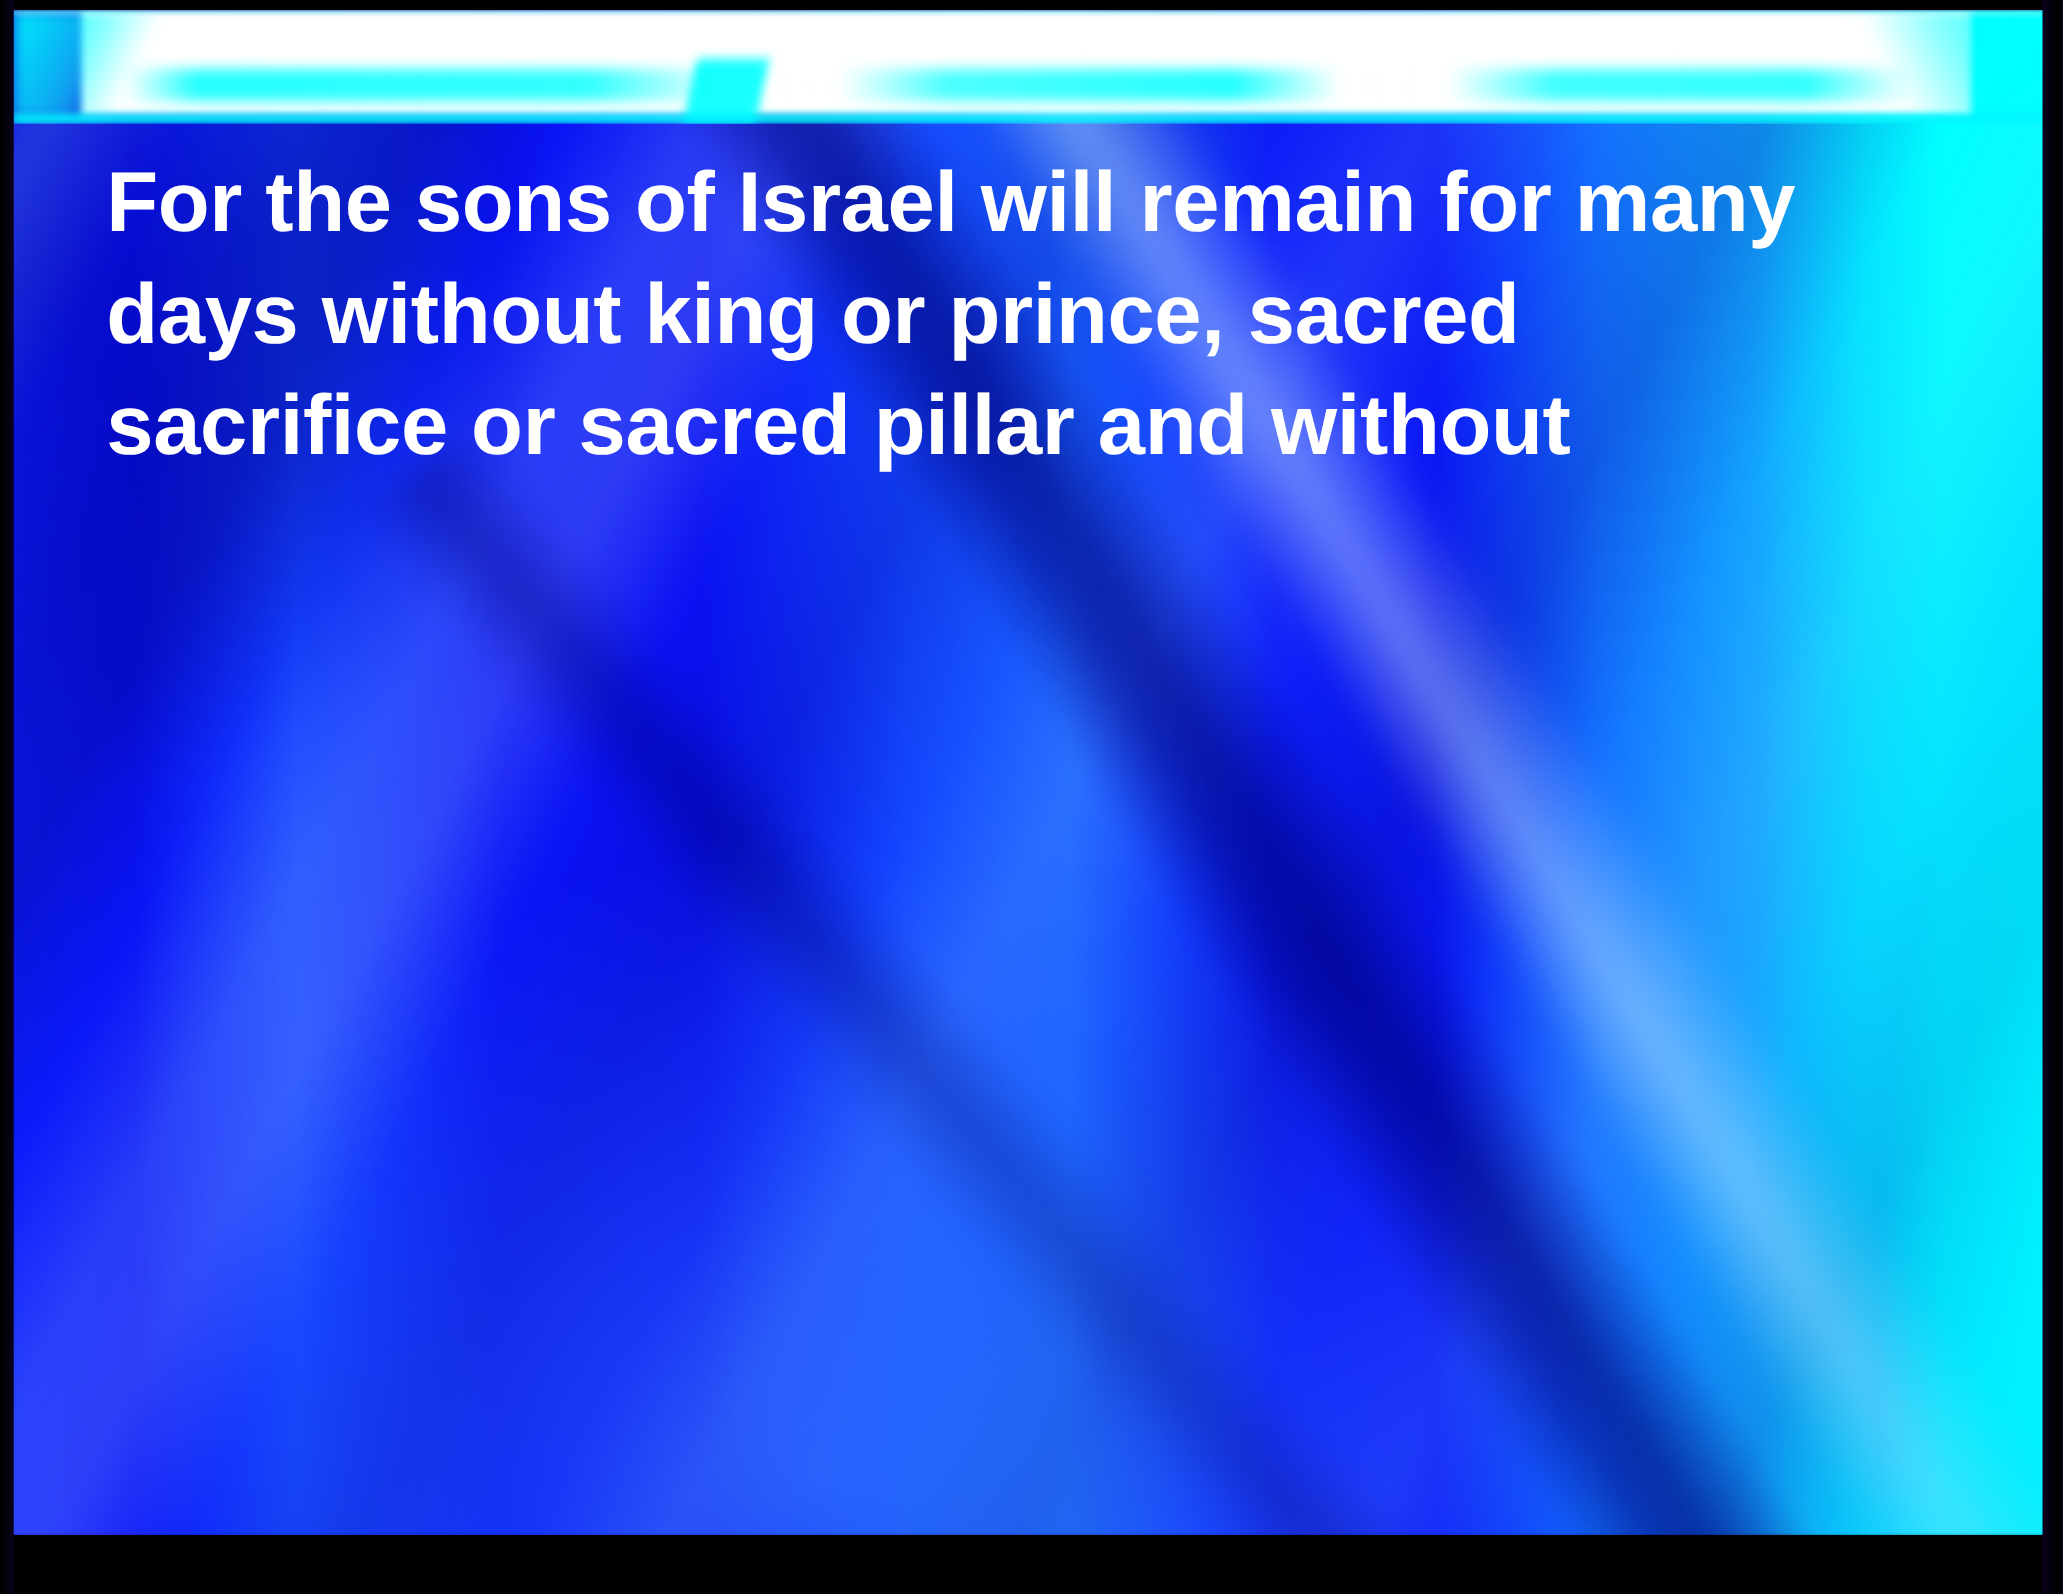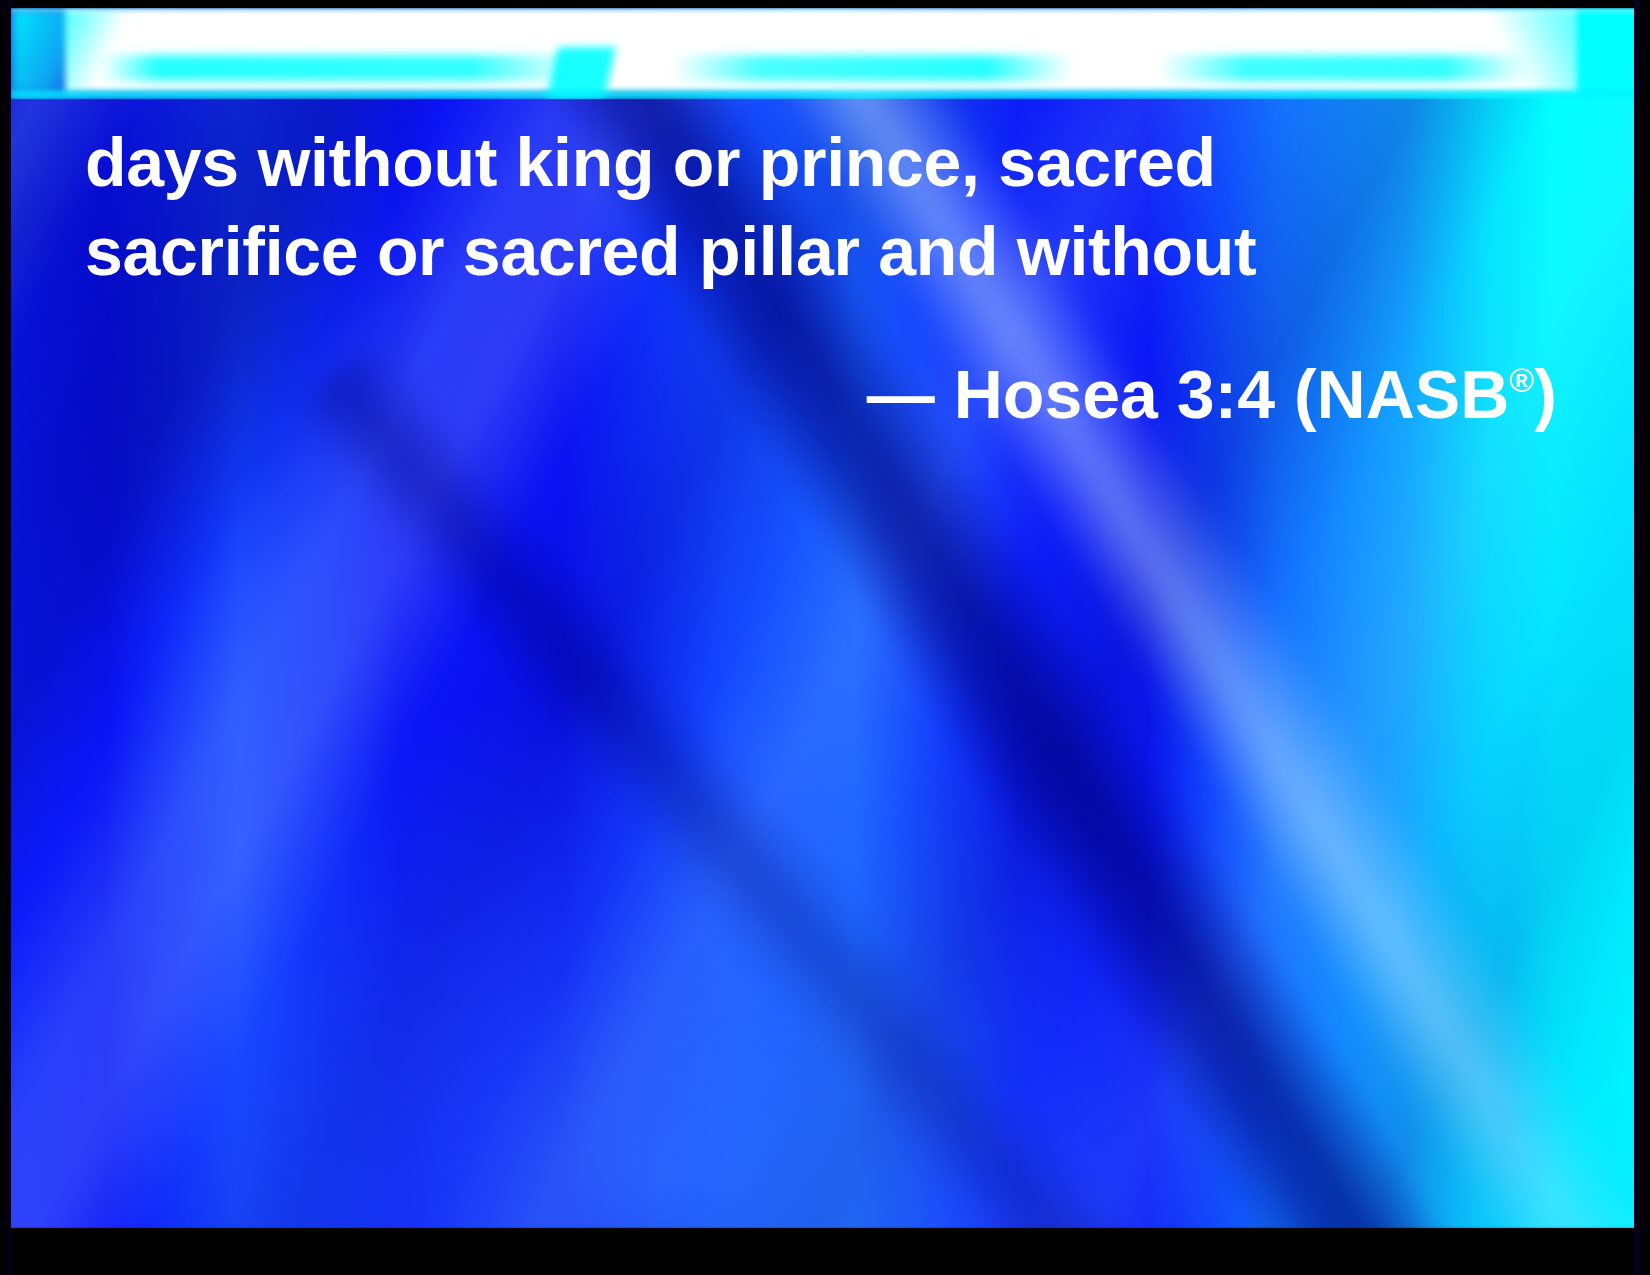--- a/index.html
+++ b/index.html
@@ -340,24 +340,24 @@
     <div id="top-band-white"></div>
     <div id="top-band-cyan-left"></div>
     <div id="top-band-cyan-right"></div>
     <div id="top-band-cyan-streak"></div>
     <div id="top-band-notch"></div>
     <div id="top-band-base"></div>
     <div id="top-band-topedge"></div>
   </div>
 
   <div id="verse-block">
+    <div class="verse-line">For the sons of Israel will remain for many</div>
     <div class="verse-line">days without king or prince, sacred</div>
     <div class="verse-line">sacrifice or sacred pillar and without</div>
 
-    <div id="attribution-line"><span>—</span><span>&nbsp;</span><span>Hosea</span><span>&nbsp;</span><span>3:4</span><span>&nbsp;</span><span>(NASB</span><span class="reg">®</span><span>)</span></div>
   </div>
 
   <div class="frame" id="frame-top-tint"></div>
   <div class="frame" id="frame-bottom-tint"></div>
   <div class="frame" id="frame-top"></div>
   <div class="frame" id="frame-bottom"></div>
   <div class="frame" id="frame-left"></div>
   <div class="frame" id="frame-right"></div>
 
 </div>

